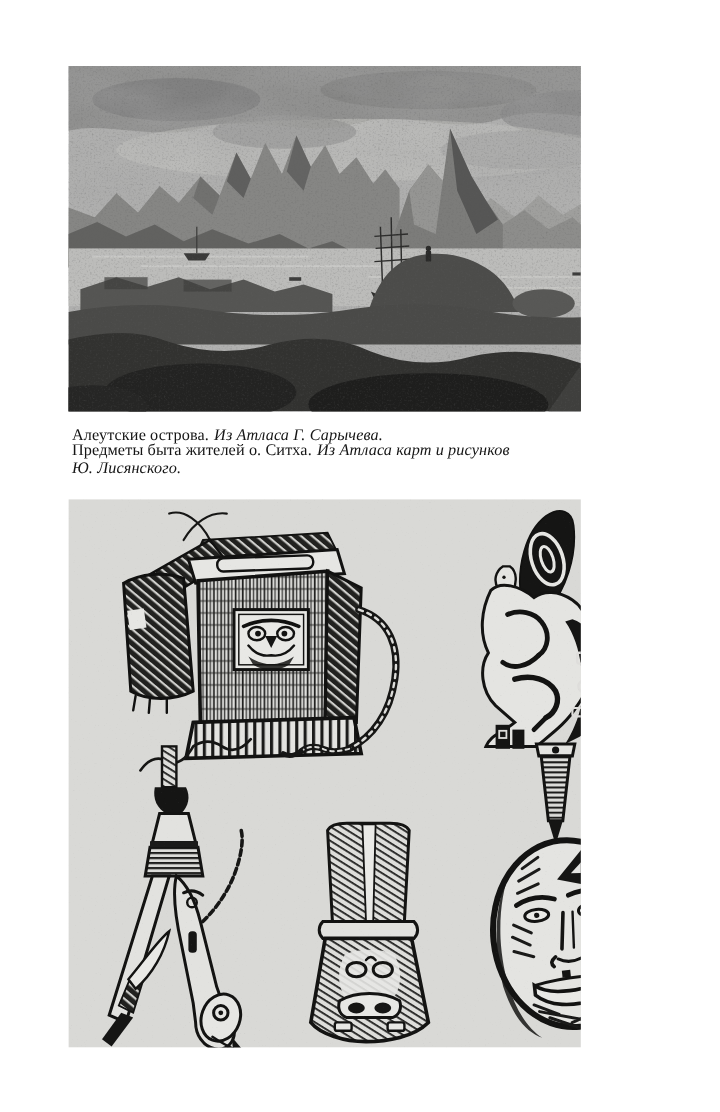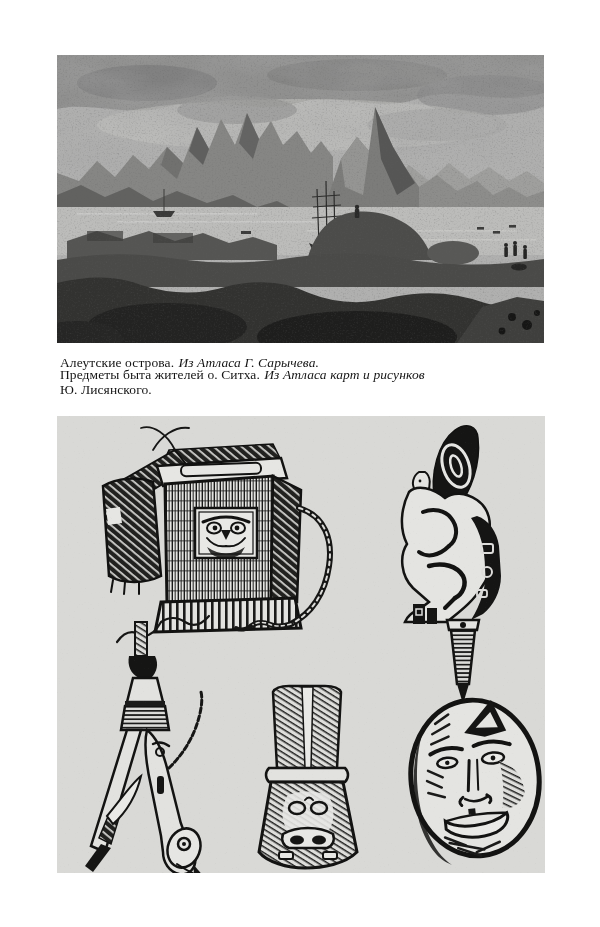--- a/index.html
+++ b/index.html
@@ -1,36 +1,36 @@
 <!DOCTYPE html>
 <html><head>
 <meta charset="utf-8">
 <style>
   html,body{margin:0;padding:0;background:#ffffff;}
   .page{
     position:relative;
-    width:600px;height:927px;
+    width:484px;height:927px;
     background:#ffffff;
     font-family:"Liberation Serif","DejaVu Serif",serif;
     overflow:hidden;
   }
   .fig{position:absolute;margin:0;padding:0;line-height:0;}
   .fig-top{left:57px;top:55px;width:487px;height:288px;}
   .fig-bottom{left:57px;top:416px;width:488px;height:457px;}
   .caption{
     position:absolute;left:60px;margin:0;
     width:470px;
     font-size:13.5px;line-height:14.8px;
     color:#151515;
     letter-spacing:.1px;
   }
   .caption-1{top:356px;}
   .caption-2{top:368px;}
   .caption .it{font-style:italic;margin-left:.32em;}
-  .caption .it2{margin-left:0;}
+  .caption .it2{font-style:italic;margin-left:0;}
 </style>
 </head>
 <body>
 
 <div class="page">
 
   <figure class="fig fig-top">
     <svg width="487" height="288" viewBox="0 0 487 288">
       <defs>
         <filter id="e-clouds" x="0" y="0" width="100%" height="100%">

